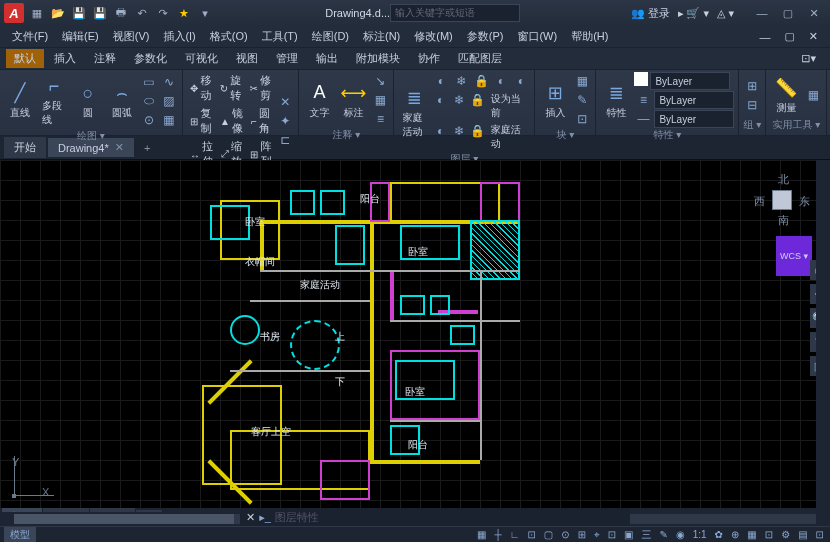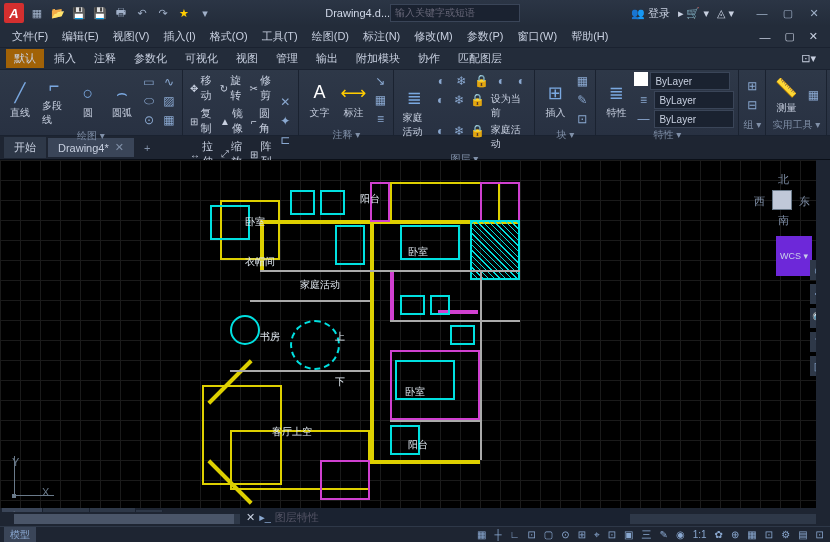--- a/index.html
+++ b/index.html
@@ -405,21 +405,21 @@
 
     <div class="room-lbl" style="left:55px;top:45px">卧室</div>
     <div class="room-lbl" style="left:55px;top:85px">衣帽间</div>
     <div class="room-lbl" style="left:170px;top:22px">阳台</div>
     <div class="room-lbl" style="left:218px;top:75px">卧室</div>
     <div class="room-lbl" style="left:110px;top:108px">家庭活动</div>
     <div class="room-lbl" style="left:70px;top:160px">书房</div>
     <div class="room-lbl" style="left:145px;top:160px">上</div>
     <div class="room-lbl" style="left:145px;top:205px">下</div>
     <div class="room-lbl" style="left:215px;top:215px">卧室</div>
-    <div class="room-lbl" style="left:82px;top:255px">客厅上空</div>
+    <div class="room-lbl" style="left:61px;top:255px">客厅上空</div>
     <div class="room-lbl" style="left:218px;top:268px">阳台</div>
   </div>
 
   <div class="ucs">
     <div class="ucs-line-y"></div>
       <div class="ucs-line-x"></div>
     <div class="y">Y</div>
       <div class="x">X</div>
     <div class="origin"></div>
   </div>

